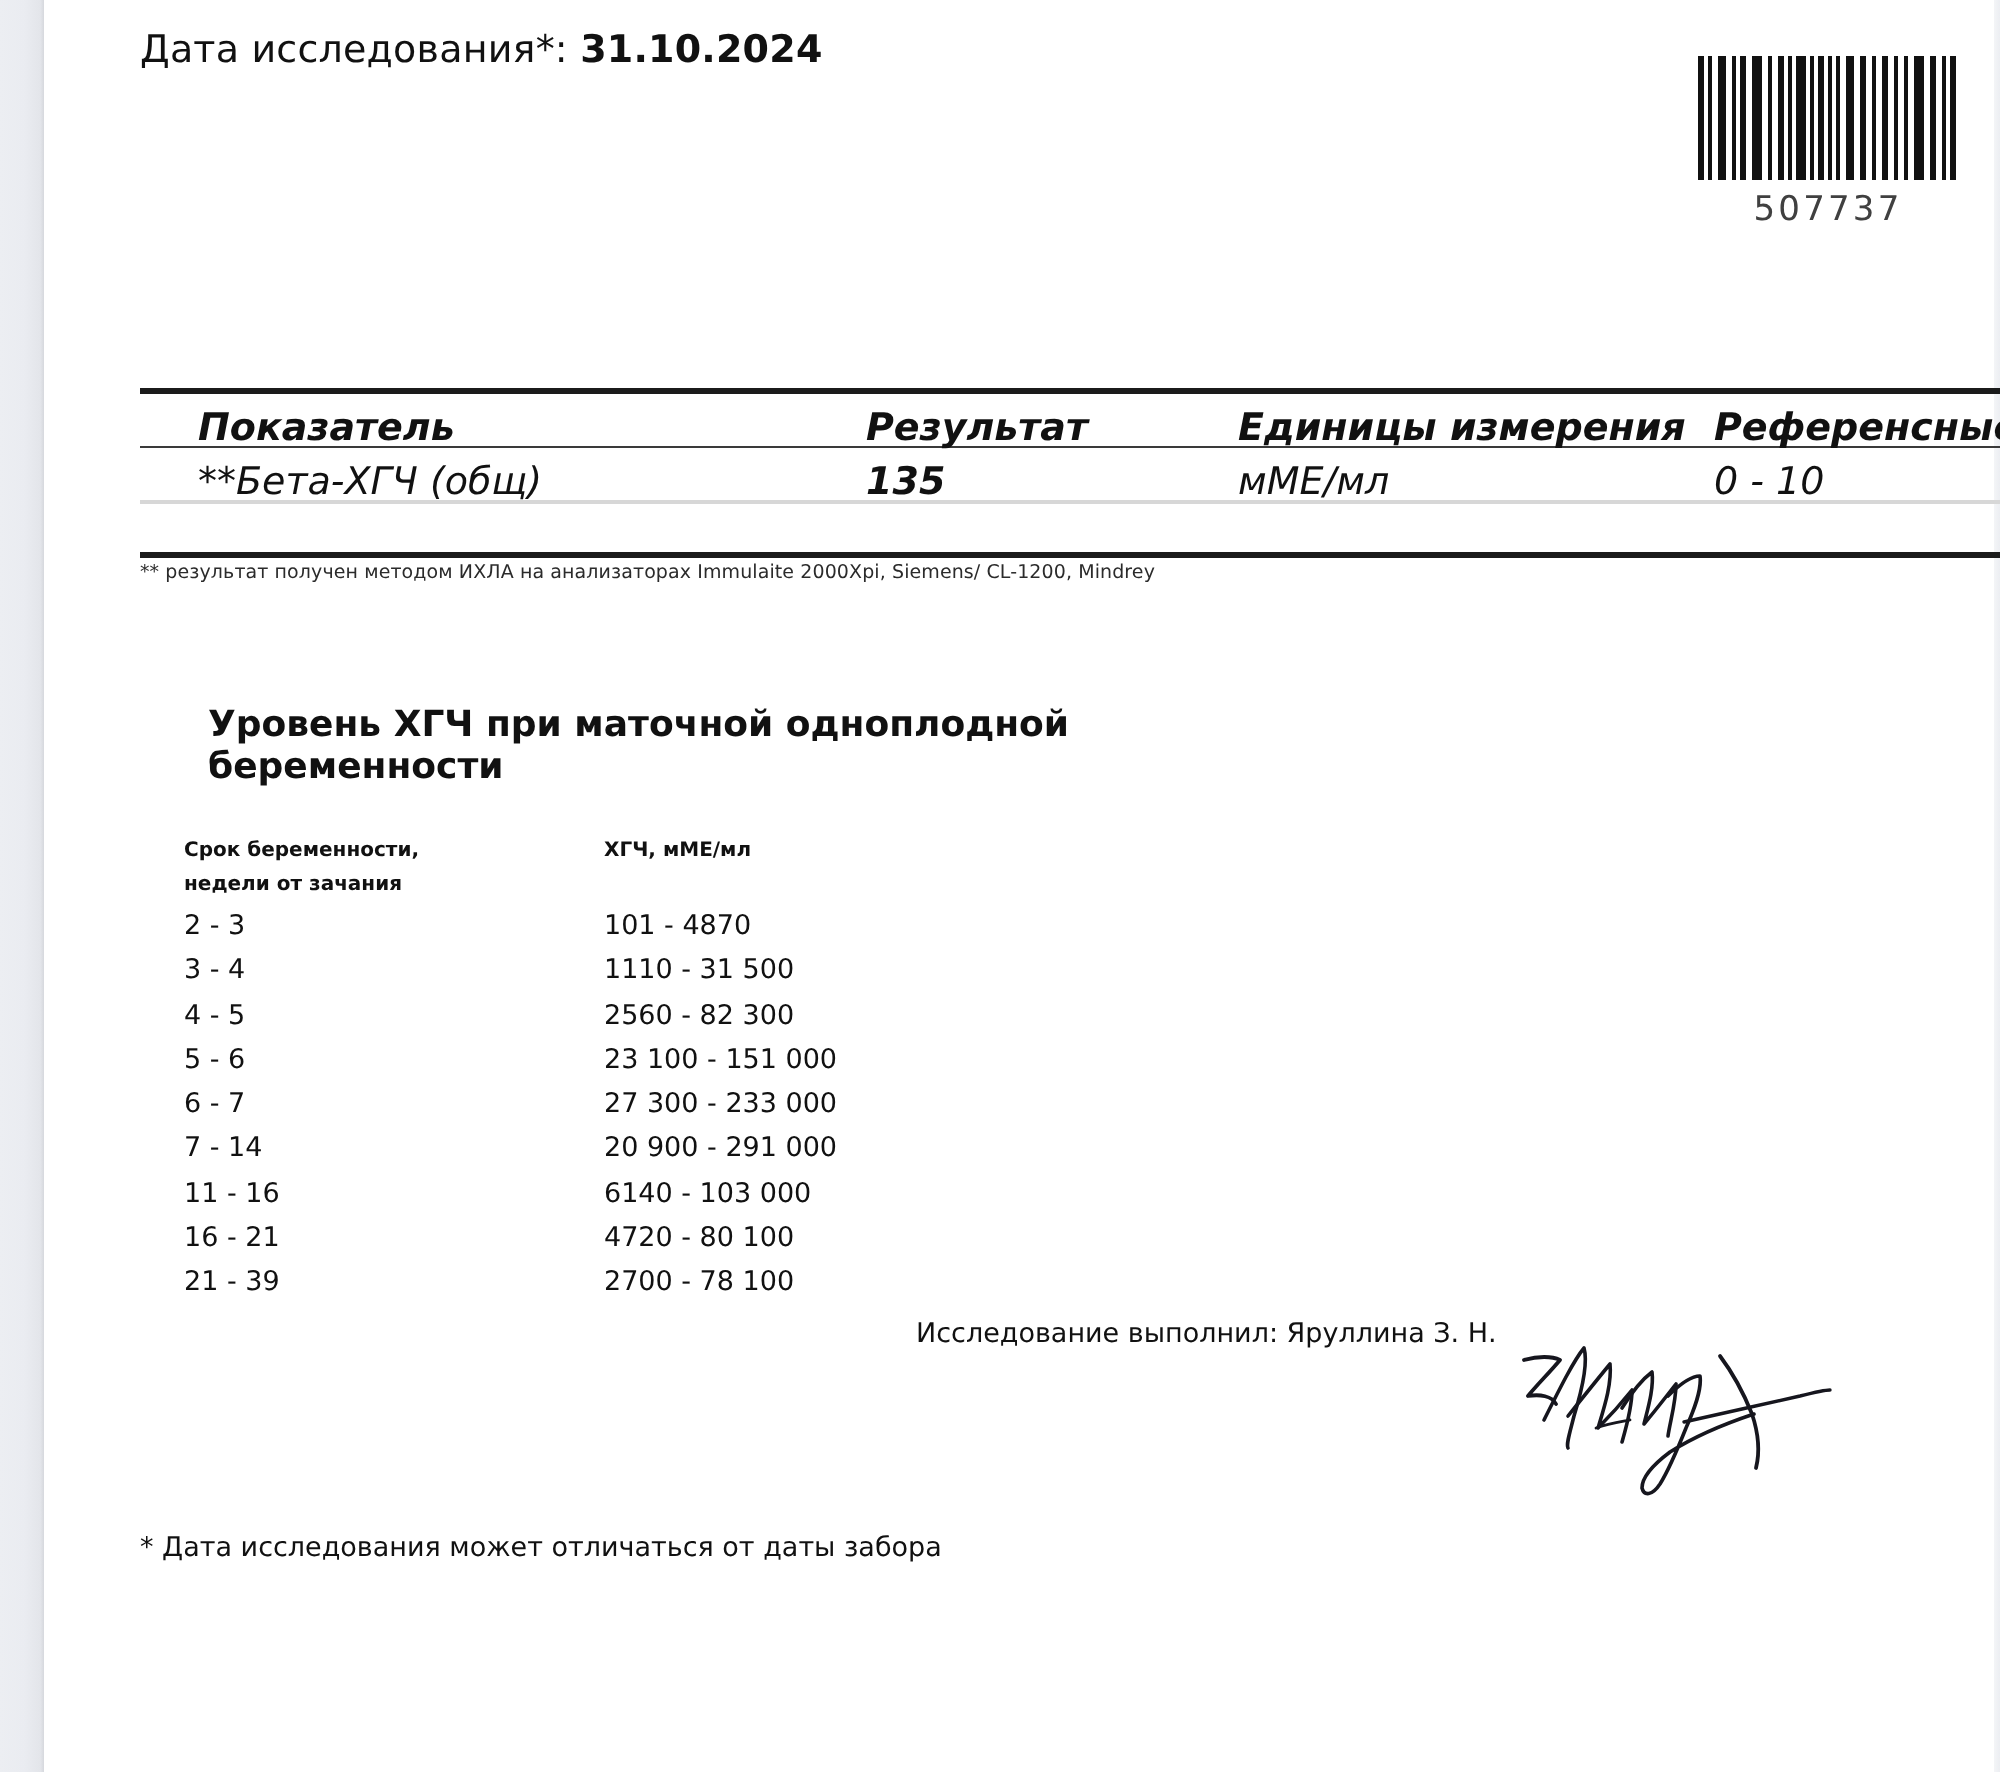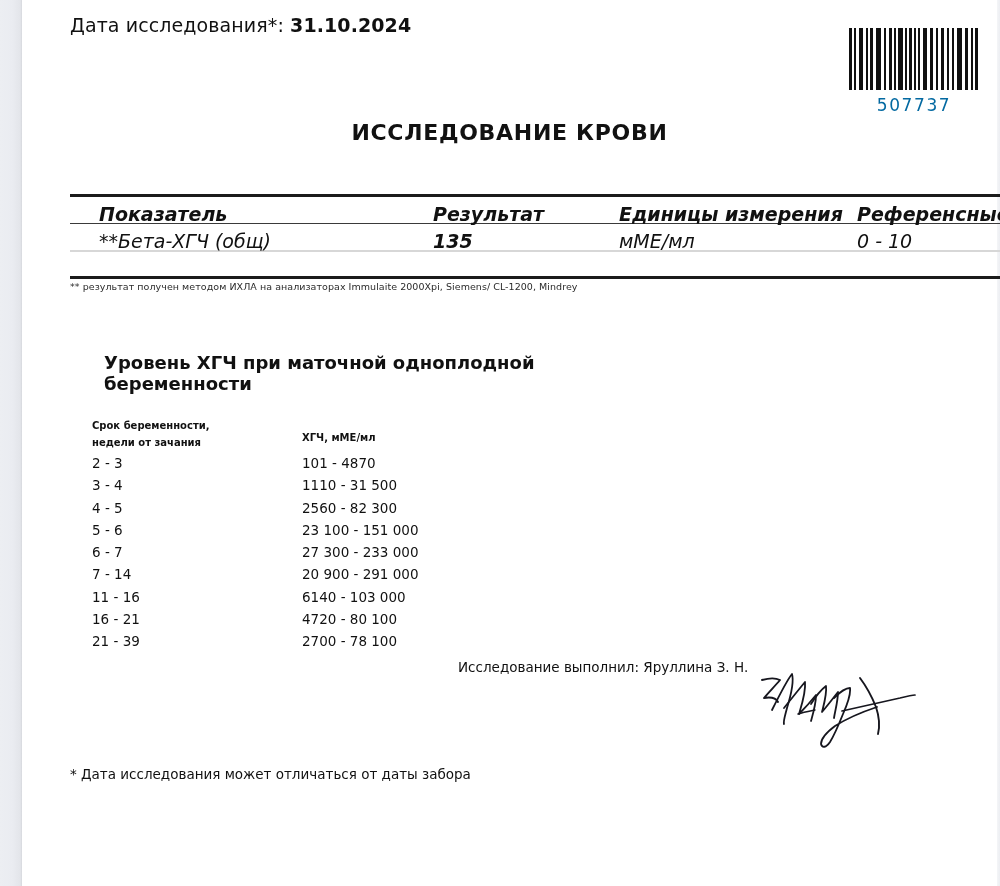--- a/index.html
+++ b/index.html
@@ -56,21 +56,21 @@
     text-align: center;
   }
   #barcode-bars {
     height: 62px;
     width: 130px;
   }
   #barcode-number {
     margin-top: 1px;
     font-size: 17px;
     letter-spacing: 1.6px;
-    color: #0369a1;
+    color: #404040;
   }
 
   
   #doc-title {
     position: absolute;
     left: 0; top: 120px;
     width: 975px;
     text-align: center;
     font-size: 22px;
     font-weight: bold;
@@ -151,21 +151,21 @@
   }
   #hcg-col-heads .h-term,
   #hcg-col-heads .h-level {
     position: absolute;
     top: 0;
     font-size: 10px;
     font-weight: bold;
     line-height: 17px;
   }
   #hcg-col-heads .h-term  { left: 22px; }
-  #hcg-col-heads .h-level { left: 232px; margin-top: 12px; }
+  #hcg-col-heads .h-level { left: 232px; }
 
   #hcg-rows {
     margin-top: 4px;
   }
   .hcg-row {
     position: relative;
     height: 22.3px;
   }
   .hcg-row span {
     position: absolute;
@@ -231,21 +231,20 @@
       <rect x="98" y="0" width="2" height="62" fill="#111"></rect>
       <rect x="103" y="0" width="2" height="62" fill="#111"></rect>
       <rect x="108" y="0" width="5" height="62" fill="#111"></rect>
       <rect x="116" y="0" width="3" height="62" fill="#111"></rect>
       <rect x="122" y="0" width="2" height="62" fill="#111"></rect>
       <rect x="126" y="0" width="3" height="62" fill="#111"></rect>
     </svg>
     <div id="barcode-number">507737</div>
   </div>
 
-  <div id="doc-title">ИССЛЕДОВАНИЕ КРОВИ</div>
 
 
   <div id="results-table">
     <div class="rule-thick"></div>
 
     <div class="tbl-row tbl-head">
       <div class="c-name">Показатель</div>
       <div class="c-val">Результат</div>
       <div class="c-unit">Единицы измерения</div>
       <div class="c-ref">Референсные значения</div>

